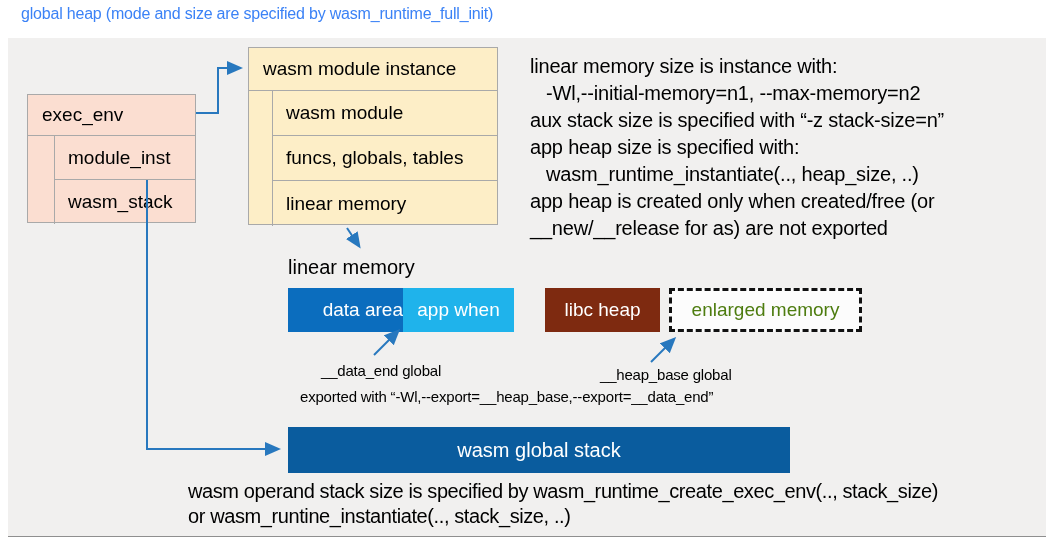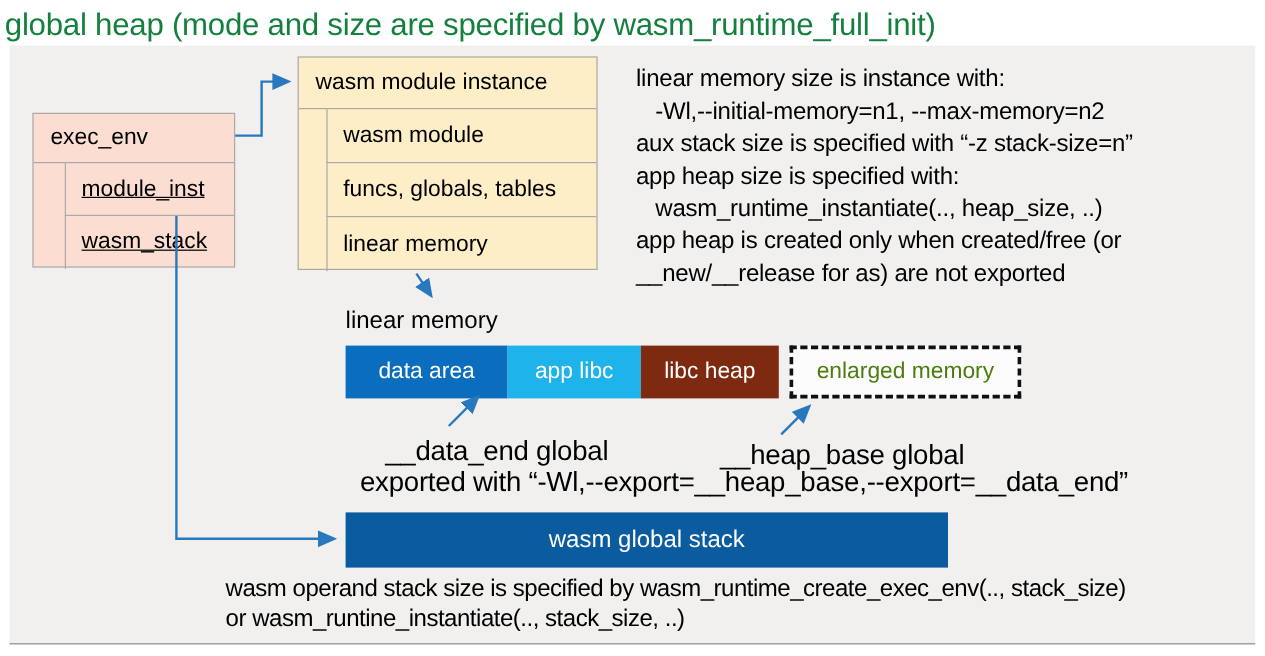--- a/index.html
+++ b/index.html
@@ -2,58 +2,58 @@
 <html><head>
 <meta charset="utf-8">
 <style>
   html,body { margin:0; padding:0; background:#ffffff; }
   .canvas {
     position:relative; width:1054px; height:547px;
     font-family:"Liberation Sans","DejaVu Sans",sans-serif;
     color:#000; overflow:hidden; background:#ffffff;
   }
   .title {
-    position:absolute; left:4px; top:5px;
-    font-size:26px; letter-spacing:-0.2px; color:#15803d;
+    position:absolute; left:21px; top:5px;
+    font-size:16px; letter-spacing:-0.2px; color:#3b82f6;
   }
   .panel {
     position:absolute; left:8px; top:38px; width:1038px; height:498px;
     background:#F1F0EF; border-bottom:1px solid #8f8f8f;
   }
   
   .struct-box { position:absolute; border:1px solid #a9a9a9; box-sizing:border-box; }
   .box-header { display:flex; align-items:center; padding-left:14px; font-size:19px;
                 border-bottom:1px solid #a9a9a9; box-sizing:border-box; }
   .box-rows { margin-left:26px; }
   .box-row { display:flex; align-items:center; padding-left:13px; font-size:19px;
              border-left:1px solid #a9a9a9; border-bottom:1px solid #a9a9a9;
              box-sizing:border-box; }
   .box-row:last-child { border-bottom:none; }
   .exec-box { left:27px; top:50px; width:169px; height:129px;margin-top:44px; }
   .exec-box .box-header { height:41px; }
-  .exec-box .box-row { height:44px;text-decoration:underline; }
+  .exec-box .box-row { height:44px; }
   .inst-box { left:248px; top:47px; width:250px; height:178px; }
   .inst-box .box-header { height:43px; }
   .inst-box .box-rows { margin-left:23px; }
   .inst-box .box-row { height:45px; }
   
   .notes { position:absolute; left:530px; top:53px; width:510px;
            font-size:20px; line-height:27px; letter-spacing:-0.2px; }
   .note-line { white-space:pre-wrap; }
   
   .lm-label { position:absolute; left:288px; top:256px; font-size:20px; }
   .lm-bar { position:absolute; left:288px; top:288px; height:44px; display:flex; }
   .seg { display:flex; align-items:center; justify-content:center;
          color:#ffffff; font-size:19px; box-sizing:border-box; white-space:nowrap; }
-  .seg0 { width:135px; }
+  .seg0 { width:115px;justify-content:flex-end; }
   .seg1 { width:164px; }
   .seg2 { width:111px; }
   .seg3 { width:115px; }
   .seg4 { width:193px; margin-left:9px; border:3px dashed #111111; }
-  .ann { position:absolute; font-size:23px; letter-spacing:-0.2px; }
+  .ann { position:absolute; font-size:15px; letter-spacing:-0.2px; }
   .ann-dataend { left:321px; top:362px; }
   .ann-heapbase { left:600px; top:366px; }
   .ann-exported { left:300px; top:388px; }
   
   .operand-bar { position:absolute; left:288px; top:427px; width:502px; height:46px;
                  display:flex; align-items:center; justify-content:center;
                  color:#ffffff; font-size:20px; }
   .footer { position:absolute; left:188px; top:479px; font-size:20px;
             line-height:25px; letter-spacing:-0.4px; }
   .arrows { position:absolute; left:0; top:0; width:1054px; height:547px;
@@ -94,23 +94,23 @@
     <div class="note-line">app heap is created only when created/free (or</div>
     <div class="note-line">__new/__release for as) are not exported</div>
   </div>
 
   <div class="lm-label">linear memory</div>
   <div class="lm-bar">
     <div class="seg seg0" style="background-color: rgb(11, 109, 190);">
       <span>data area</span>
     </div>
     <div class="seg seg2" style="background-color: rgb(31, 179, 235);">
-      <span>app libc</span>
+      <span>app when</span>
     </div>
-    <div class="seg seg3" style="background-color: rgb(126, 42, 16);">
+    <div class="seg seg3" style="background-color: rgb(126, 42, 16); margin-left: 31px;">
       <span>libc heap</span>
     </div>
     <div class="seg seg4" style="background-color: rgb(252, 252, 252);">
       <span style="color: #4d7c0f;">enlarged memory</span>
     </div>
   </div>
 
   <div class="ann ann-dataend">__data_end global</div>
   <div class="ann ann-heapbase">__heap_base global</div>
   <div class="ann ann-exported">exported with “-Wl,--export=__heap_base,--export=__data_end”</div>

